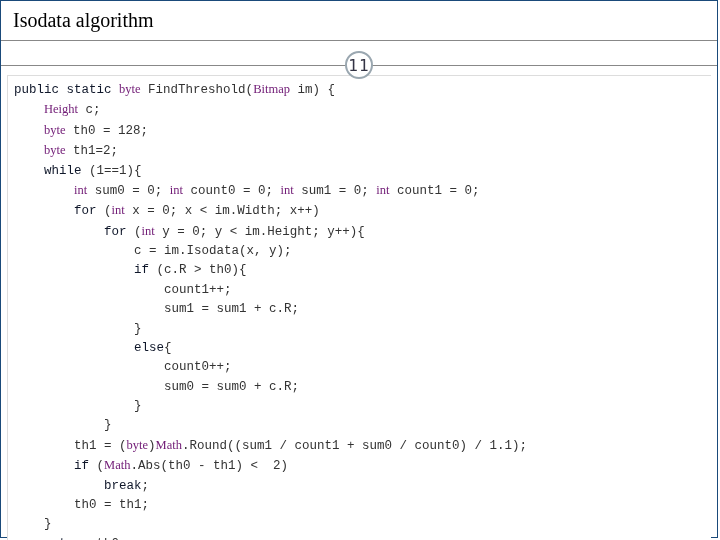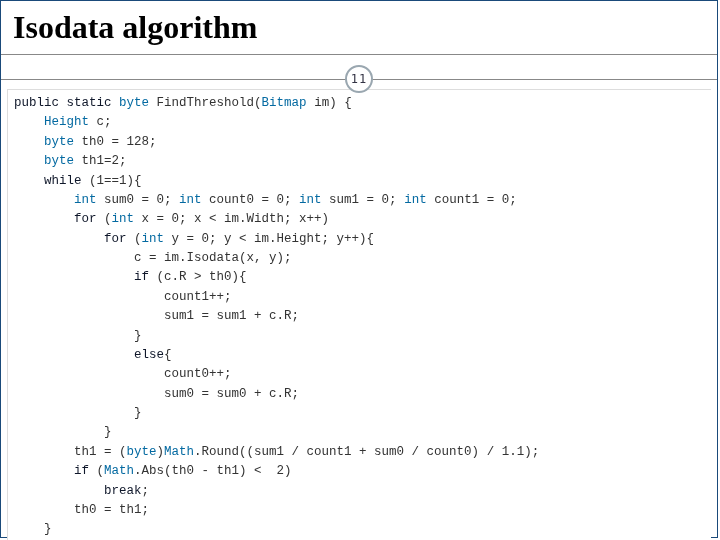--- a/index.html
+++ b/index.html
@@ -13,22 +13,22 @@
   }
   .slide {
     width: 718px;
     height: 538px;
     border: 1px solid #1a4a7a;
     position: relative;
     background: #fff;
   }
   .title {
     font-family: Georgia, "Times New Roman", serif;
-    font-size: 32px;
-    font-weight: 700;
+    font-size: 20px;
+    font-weight: 400;
     color: #000;
     padding: 8px 12px 6px 12px;
   }
   .hr-top, .hr-bot {
     height: 0;
     border-top: 1px solid #888;
     margin: 0;
   }
   .hr-top { margin-top: 2px; }
   .hr-bot { margin-top: 24px; }
@@ -43,41 +43,41 @@
     transform: translateX(-50%);
     width: 28px;
     height: 28px;
     border: 2px solid #9aa7b0;
     border-radius: 50%;
     background: #fff;
     display: flex;
     align-items: center;
     justify-content: center;
     font-family: Consolas, monospace;
-    font-size: 12px;
+    font-size: 16px;
     color: #334;
     letter-spacing: 1px;
   }
   .code-area {
     margin: 10px 6px 6px 6px;
     background: #fff;
     border: 1px solid #ddd;
     border-right: none;
     border-bottom: none;
     padding: 4px 6px 6px 6px;
   }
   pre.code {
     font-family: Consolas, "Courier New", monospace;
     font-size: 12.5px;
     line-height: 1.55;
     white-space: pre;
     color: #333;
   }
   .tok-k { color: #0f172a; }     
-  .tok-t { color: #0369a1; }
+  .tok-t { color: #701a75; font-family: Liberation Serif, serif; }
 </style>
 </head>
 <body>
 
 <div class="slide">
   <div class="title">Isodata algorithm</div>
   <div class="hr-top"></div>
   <div class="badge-wrap">
     <div class="hr-bot"></div>
     <div class="badge">11</div>

